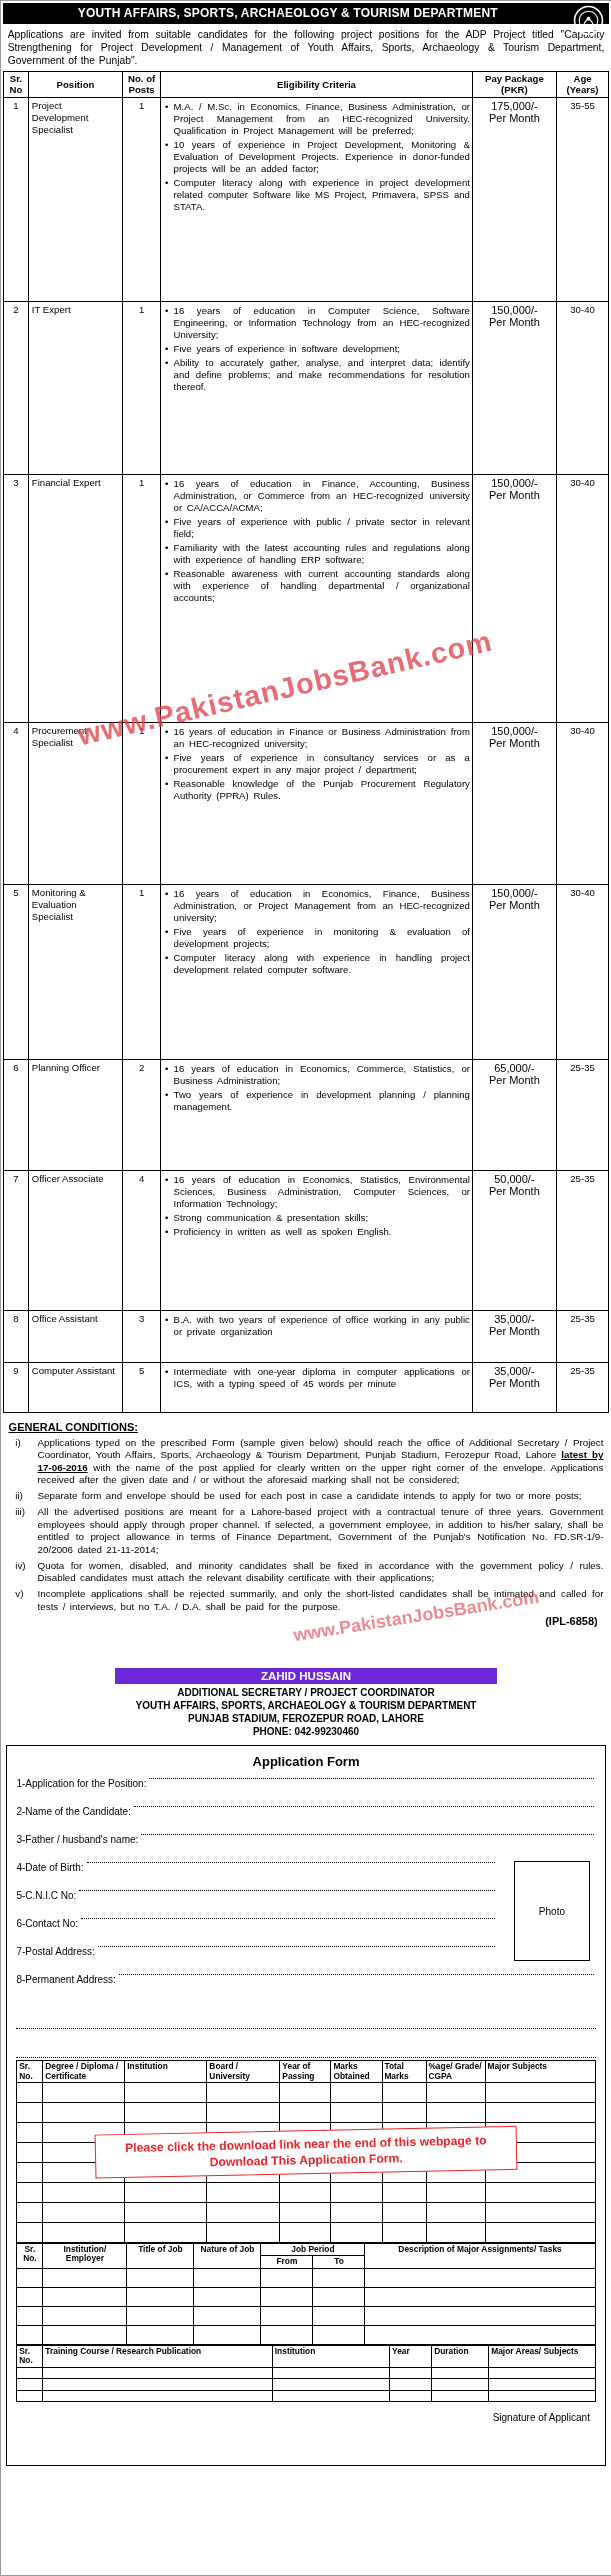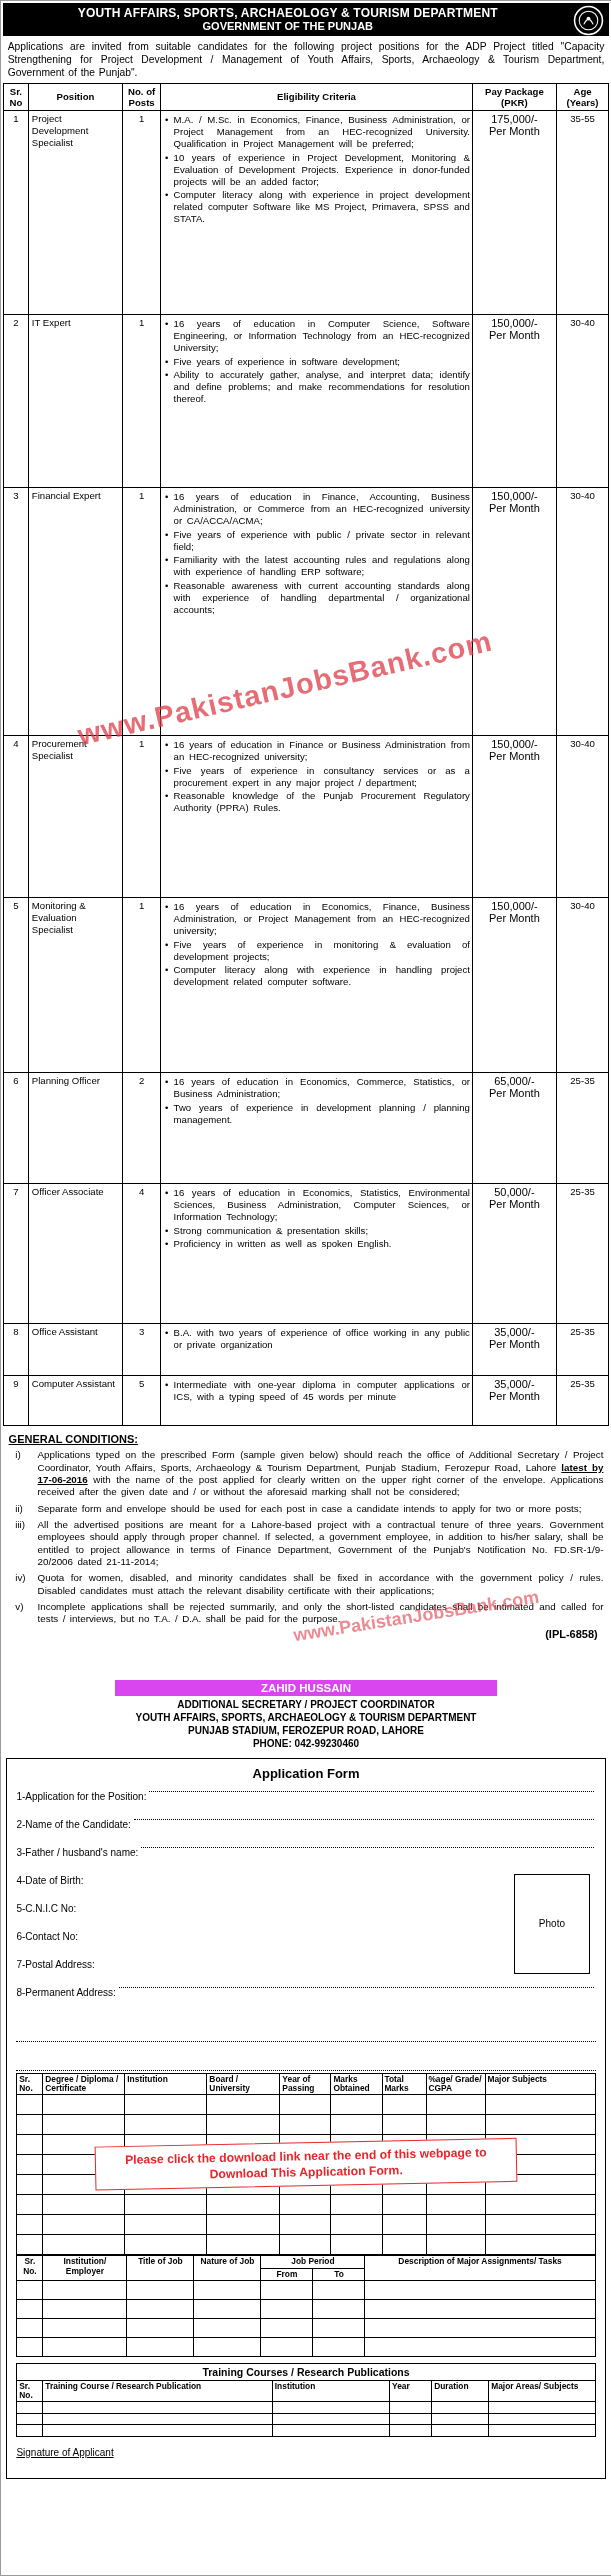--- a/index.html
+++ b/index.html
@@ -34,59 +34,58 @@
   
   .conditions{padding:5.7px 5.7px 0;min-height:247px;}
   .conditions h3{font-size:11px;margin:1.9px 0 3.8px;text-decoration:underline;}
   .cond{display:flex;margin-bottom:3.8px;}
   .cnum{flex:0 0 29px;padding-left:6.7px;font-size:9.8px;}
   .ctxt{flex:1;font-size:9.8px;line-height:12.4px;text-align:justify;word-spacing:1.7px;}
   .ctxt .em{font-weight:bold;text-decoration:underline;}
   .ipl{text-align:right;font-weight:bold;font-size:11px;padding-right:5.7px;margin-top:-1.9px;}
 
   
-  .sig-bar{background:#d946ef;color:#fff;font-weight:bold;font-size:11.5px;text-align:center;width:63%;margin:7.6px auto 1.9px;padding:1.9px 0;}
+  .sig-bar{background:#6d28d9;color:#fff;font-weight:bold;font-size:11.5px;text-align:center;width:63%;margin:7.6px auto 1.9px;padding:1.9px 0;}
   .sig-line{text-align:center;font-weight:bold;font-size:10px;line-height:13px;}
 
   
   .form{position:relative;border:1.9px solid #000;margin:7.6px 2.9px 2.9px;padding:5.7px 9.6px 7.6px;min-height:721px;}
   .form h2{text-align:center;font-size:13px;margin:1.9px 0 9.6px;}
   .photo{position:absolute;top:115px;right:15.3px;width:76px;height:100px;border:1px solid #000;display:flex;align-items:center;justify-content:center;font-size:10px;background:#fff;}
   .fields{list-style:none;}
   .fields li{display:flex;align-items:flex-start;height:28px;}
-  .fields li:nth-of-type(n+4):nth-of-type(-n+7){margin-right:99px;flex-direction:column;}
+  .fields li:nth-of-type(n+4):nth-of-type(-n+7){margin-right:99px;}
   .flabel{font-size:10px;white-space:nowrap;}
   .fill{flex:1;border-bottom:1.4px dotted #000;margin:0 1.9px 1.9px 2.9px;min-height:1px;}
   .xline{height:27px;border-bottom:1.4px dotted #000;margin-bottom:1.9px;}
 
   .tbl-title{border:1px solid #000;border-bottom:none;text-align:center;font-weight:bold;font-size:10.5px;padding:1.9px 0;margin-top:5.7px;}
   .acad-wrap{position:relative;}
   table.grid{width:100%;border-collapse:collapse;table-layout:fixed;}
   table.grid th,table.grid td{border:1px solid #000;font-size:8.4px;vertical-align:top;padding:1px 1.9px;line-height:9.4px;}
   table.grid th{font-weight:bold;text-align:left;}
   table.exp th{text-align:center;}
   .acad tbody td{height:20px;}
   .exp tbody td{height:19px;}
   .train tbody td{height:11.5px;}
   .notice{position:absolute;left:50%;top:50%;width:422px;transform:translate(-50%,-50%) rotate(-1.2deg);border:1.9px solid #e8262b;color:#e8262b;background:#fff;font-weight:bold;font-size:12.2px;line-height:16px;text-align:center;padding:4.8px 11.5px;}
-  .sign-right{text-align:left;font-size:10px;margin-top:9.6px;padding-right:5.7px;text-decoration:underline;}
+  .sign-right{text-align:right;font-size:10px;margin-top:9.6px;padding-right:5.7px;}
 
   
   .wm{position:absolute;color:rgba(222,60,72,0.75);font-weight:bold;pointer-events:none;white-space:nowrap;z-index:5;}
   .wm1{top:671px;left:72px;font-size:29px;transform:rotate(-13deg);letter-spacing:1px;}
   .wm2{top:1605px;left:291px;font-size:18px;transform:rotate(-9deg);opacity:.8;}
 </style>
 </head>
 <body>
 
 <div class="page">
 
   <div class="masthead">
     <div class="t1">YOUTH AFFAIRS, SPORTS, ARCHAEOLOGY &amp; TOURISM DEPARTMENT</div>
-    <div class="t2">GOVERNMENT OF THE PUNJAB</div>
     <svg class="logo" viewBox="0 0 40 40">
       <circle cx="20" cy="20" r="18" fill="none" stroke="#fff" stroke-width="2"></circle>
       <circle cx="20" cy="20" r="12" fill="none" stroke="#fff" stroke-width="1.3"></circle>
       <path d="M14 25 Q20 12 26 25" fill="none" stroke="#fff" stroke-width="1.4"></path>
       <circle cx="20" cy="17.5" r="2.4" fill="#fff"></circle>
     </svg>
   </div>
 
   <p class="intro">Applications are invited from suitable candidates for the following project positions for the ADP Project titled "Capacity Strengthening for Project Development / Management of Youth Affairs, Sports, Archaeology &amp; Tourism Department, Government of the Punjab".</p>
 
@@ -514,21 +513,20 @@
             <td></td>
             <td></td>
             <td></td>
             <td></td>
             <td></td>
             <td></td>
           </tr>
       </tbody>
     </table>
 
-    <div class="tbl-title">Training Courses / Research Publications</div>
     <table class="grid train">
       <colgroup>
           <col style="width:26px">
           <col style="width:229px">
           <col style="width:117px">
           <col style="width:42px">
           <col style="width:57px">
           <col style="width:106px">
         </colgroup>
       <thead>

